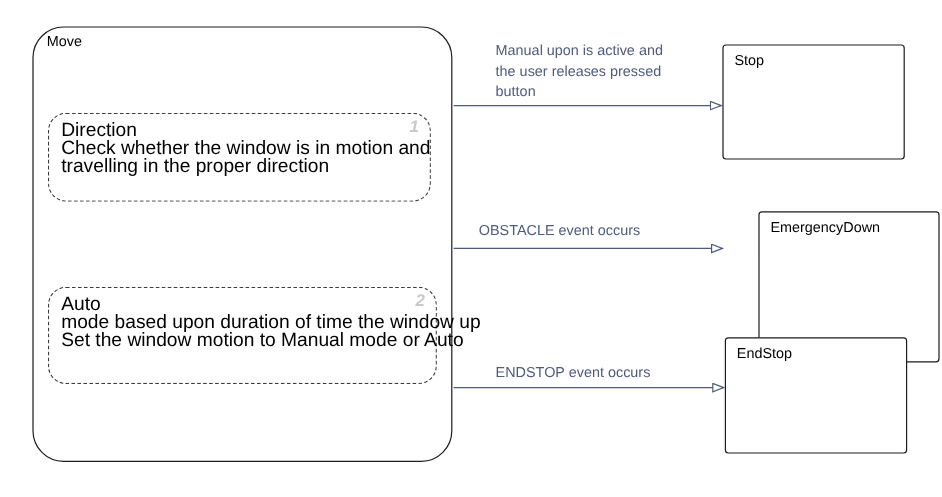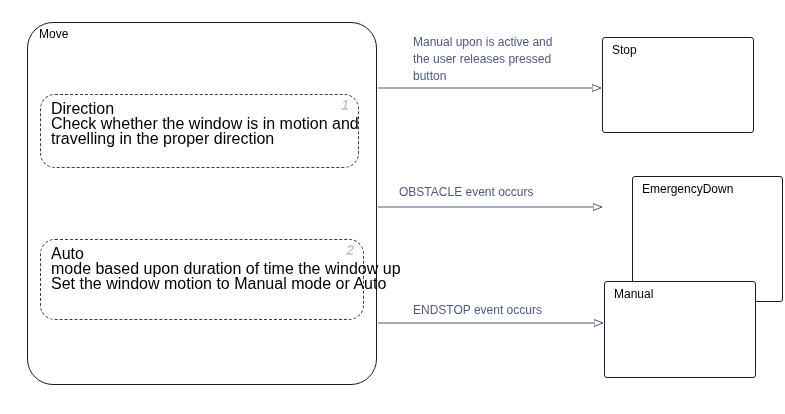--- a/index.html
+++ b/index.html
@@ -77,21 +77,21 @@
 
   <div class="state simple" style="left:602px;top:37px;width:152px;height:96px;">
     <div class="state-title">Stop</div>
   </div>
 
   <div class="state simple" style="left:632px;top:157px;width:151px;height:126px;margin-top:19px;">
     <div class="state-title">EmergencyDown</div>
   </div>
 
   <div class="state simple" style="left:604px;top:281px;width:152px;height:97px;">
-    <div class="state-title">Manual</div>
+    <div class="state-title">EndStop</div>
   </div>
 
   <div class="transition-label" style="left:413px;top:34px;">
     <div>Manual upon is active and</div>
     <div>the user releases pressed</div>
     <div>button</div>
   </div>
 
   <div class="transition-label" style="left:399px;top:184px;text-align:center;">
     <div>OBSTACLE event occurs</div>

